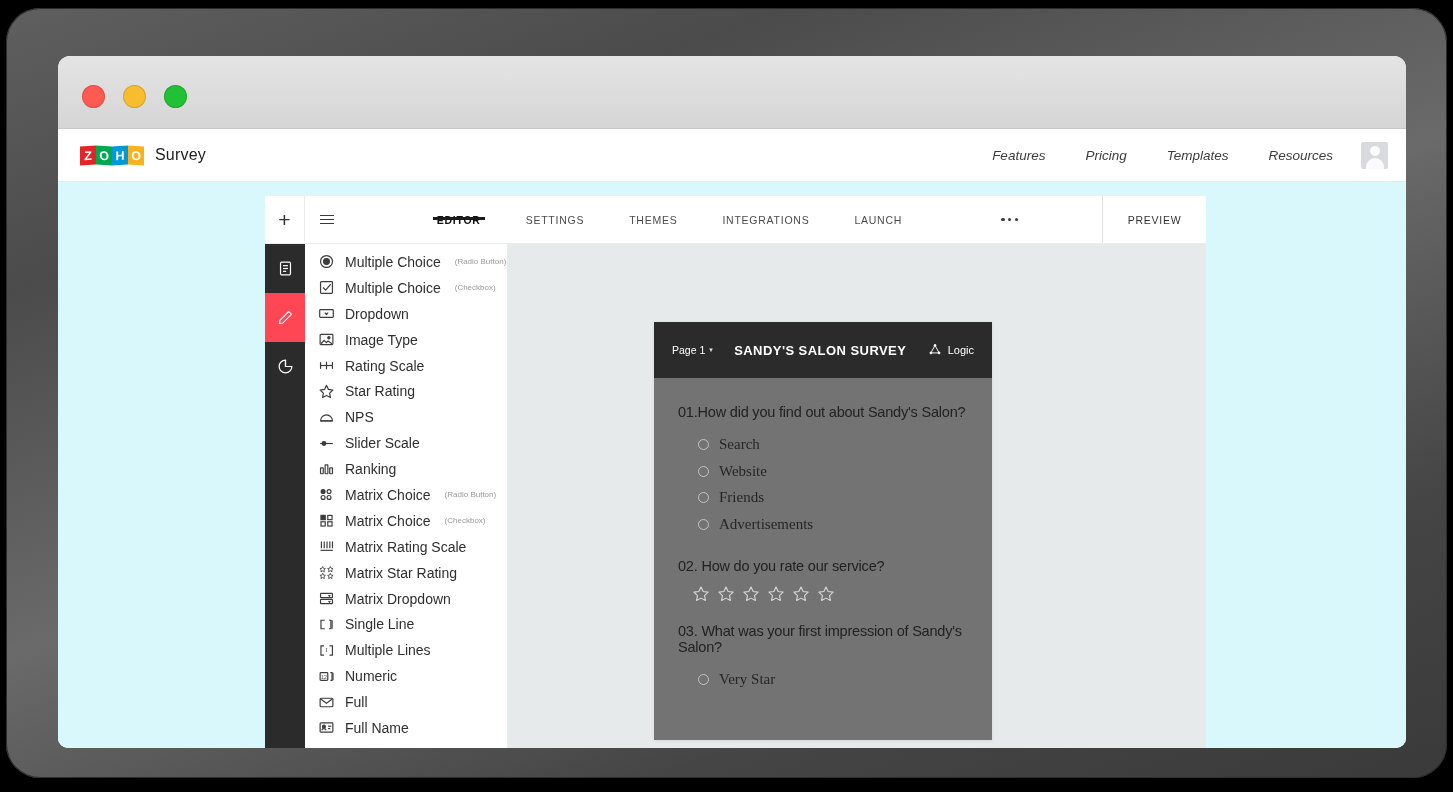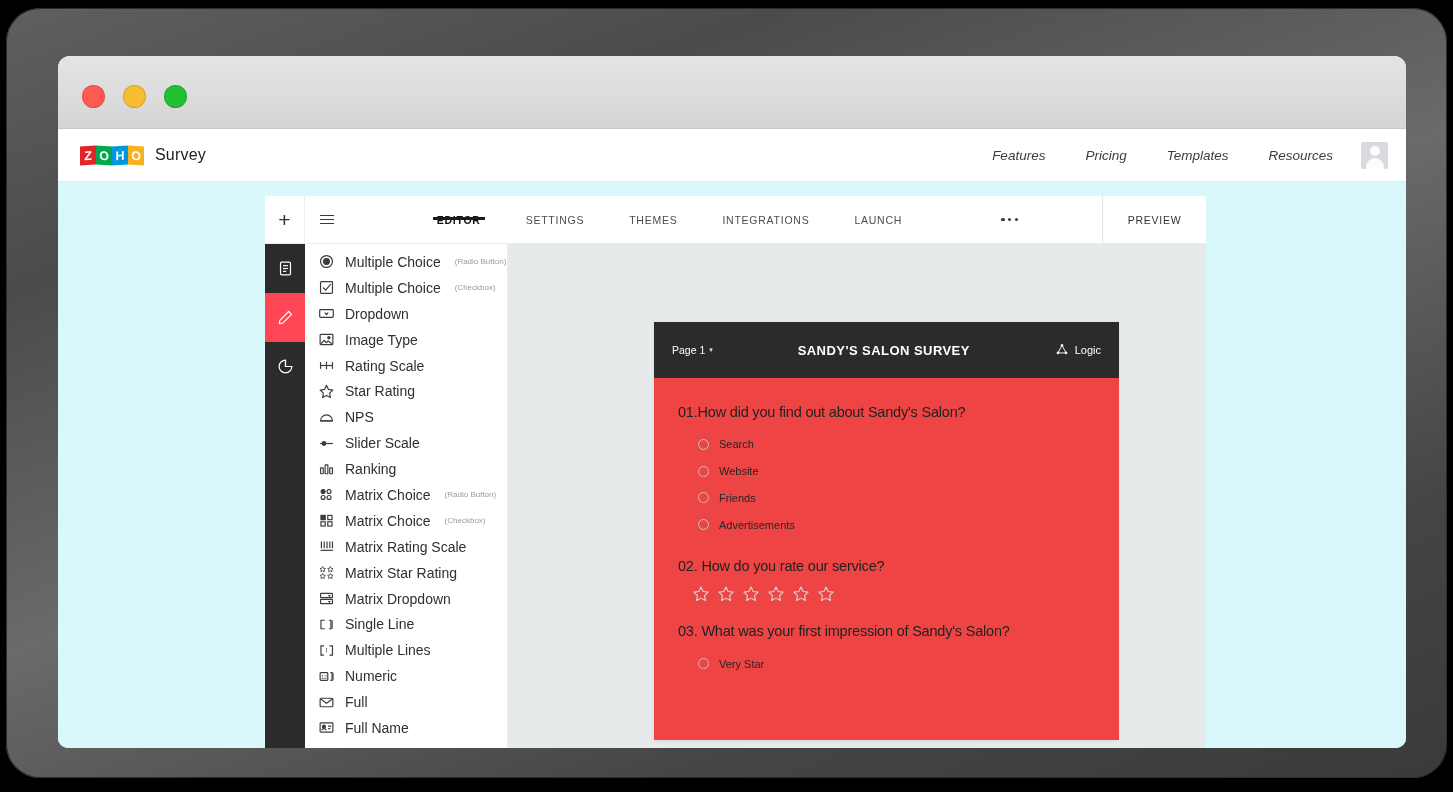--- a/index.html
+++ b/index.html
@@ -160,21 +160,21 @@
   .qtype-ico { width: 17px; height: 16px; flex: 0 0 17px; color: #3d3d3d; display: flex; align-items: center; justify-content: center; }
   .qtype-label { font-size: 14px; color: #2f2f2f; white-space: nowrap; text-align: right; }
   .qtype-sub { font-size: 8px; color: #9a9a9a; margin-left: 4px; }
 
   
   #editor-canvas { flex: 1; background: #e7eaea; position: relative; overflow: hidden; }
 
   
   #survey-card {
     position: absolute; left: 146px; top: 78px;
-    width: 465px; bottom: 8px; background: #ef4444;
+    width: 338px; bottom: 8px; background: #737373;
     box-shadow: 0 1px 3px rgba(0,0,0,.07);
     overflow: hidden;
   }
   #survey-header {
     height: 56px; background: #2b2b2b; display: flex; align-items: center;
     padding: 0 18px; color: #fff;
   }
   #page-selector { font-size: 10.5px; display: flex; align-items: center; gap: 4px; cursor: pointer; white-space: nowrap; }
   #page-selector .caret { font-size: 7px; opacity: .85; }
   #survey-title {
@@ -187,22 +187,22 @@
   .question { margin-bottom: 20px; }
   .q-text {
     font-family: "Liberation Sans Narrow", "Liberation Sans", sans-serif;
     font-size: 14.5px; font-weight: normal; color: #222; letter-spacing: -.2px;
     margin-bottom: 11px;
   }
   .q-options { padding-left: 20px; }
   .opt-row { display: flex; align-items: center; gap: 10px; height: 26.8px; cursor: pointer; }
   .radio { width: 11px; height: 11px; border: 1px solid #c3c3c3; border-radius: 50%; flex: 0 0 11px; }
   .opt-label {
-    font-family: Liberation Sans, sans-serif;
-    font-size: 11px; color: #262626;
+    font-family: Liberation Serif, serif;
+    font-size: 15px; color: #262626;
   }
   .stars { display: flex; gap: 7px; padding-left: 14px; margin-top: 2px; }
   .star { width: 18px; height: 18px; color: #d6d6d6; cursor: pointer; }
 </style>
 </head>
 <body>
 
 <div id="device-frame">
   <div id="device-inner">
 

